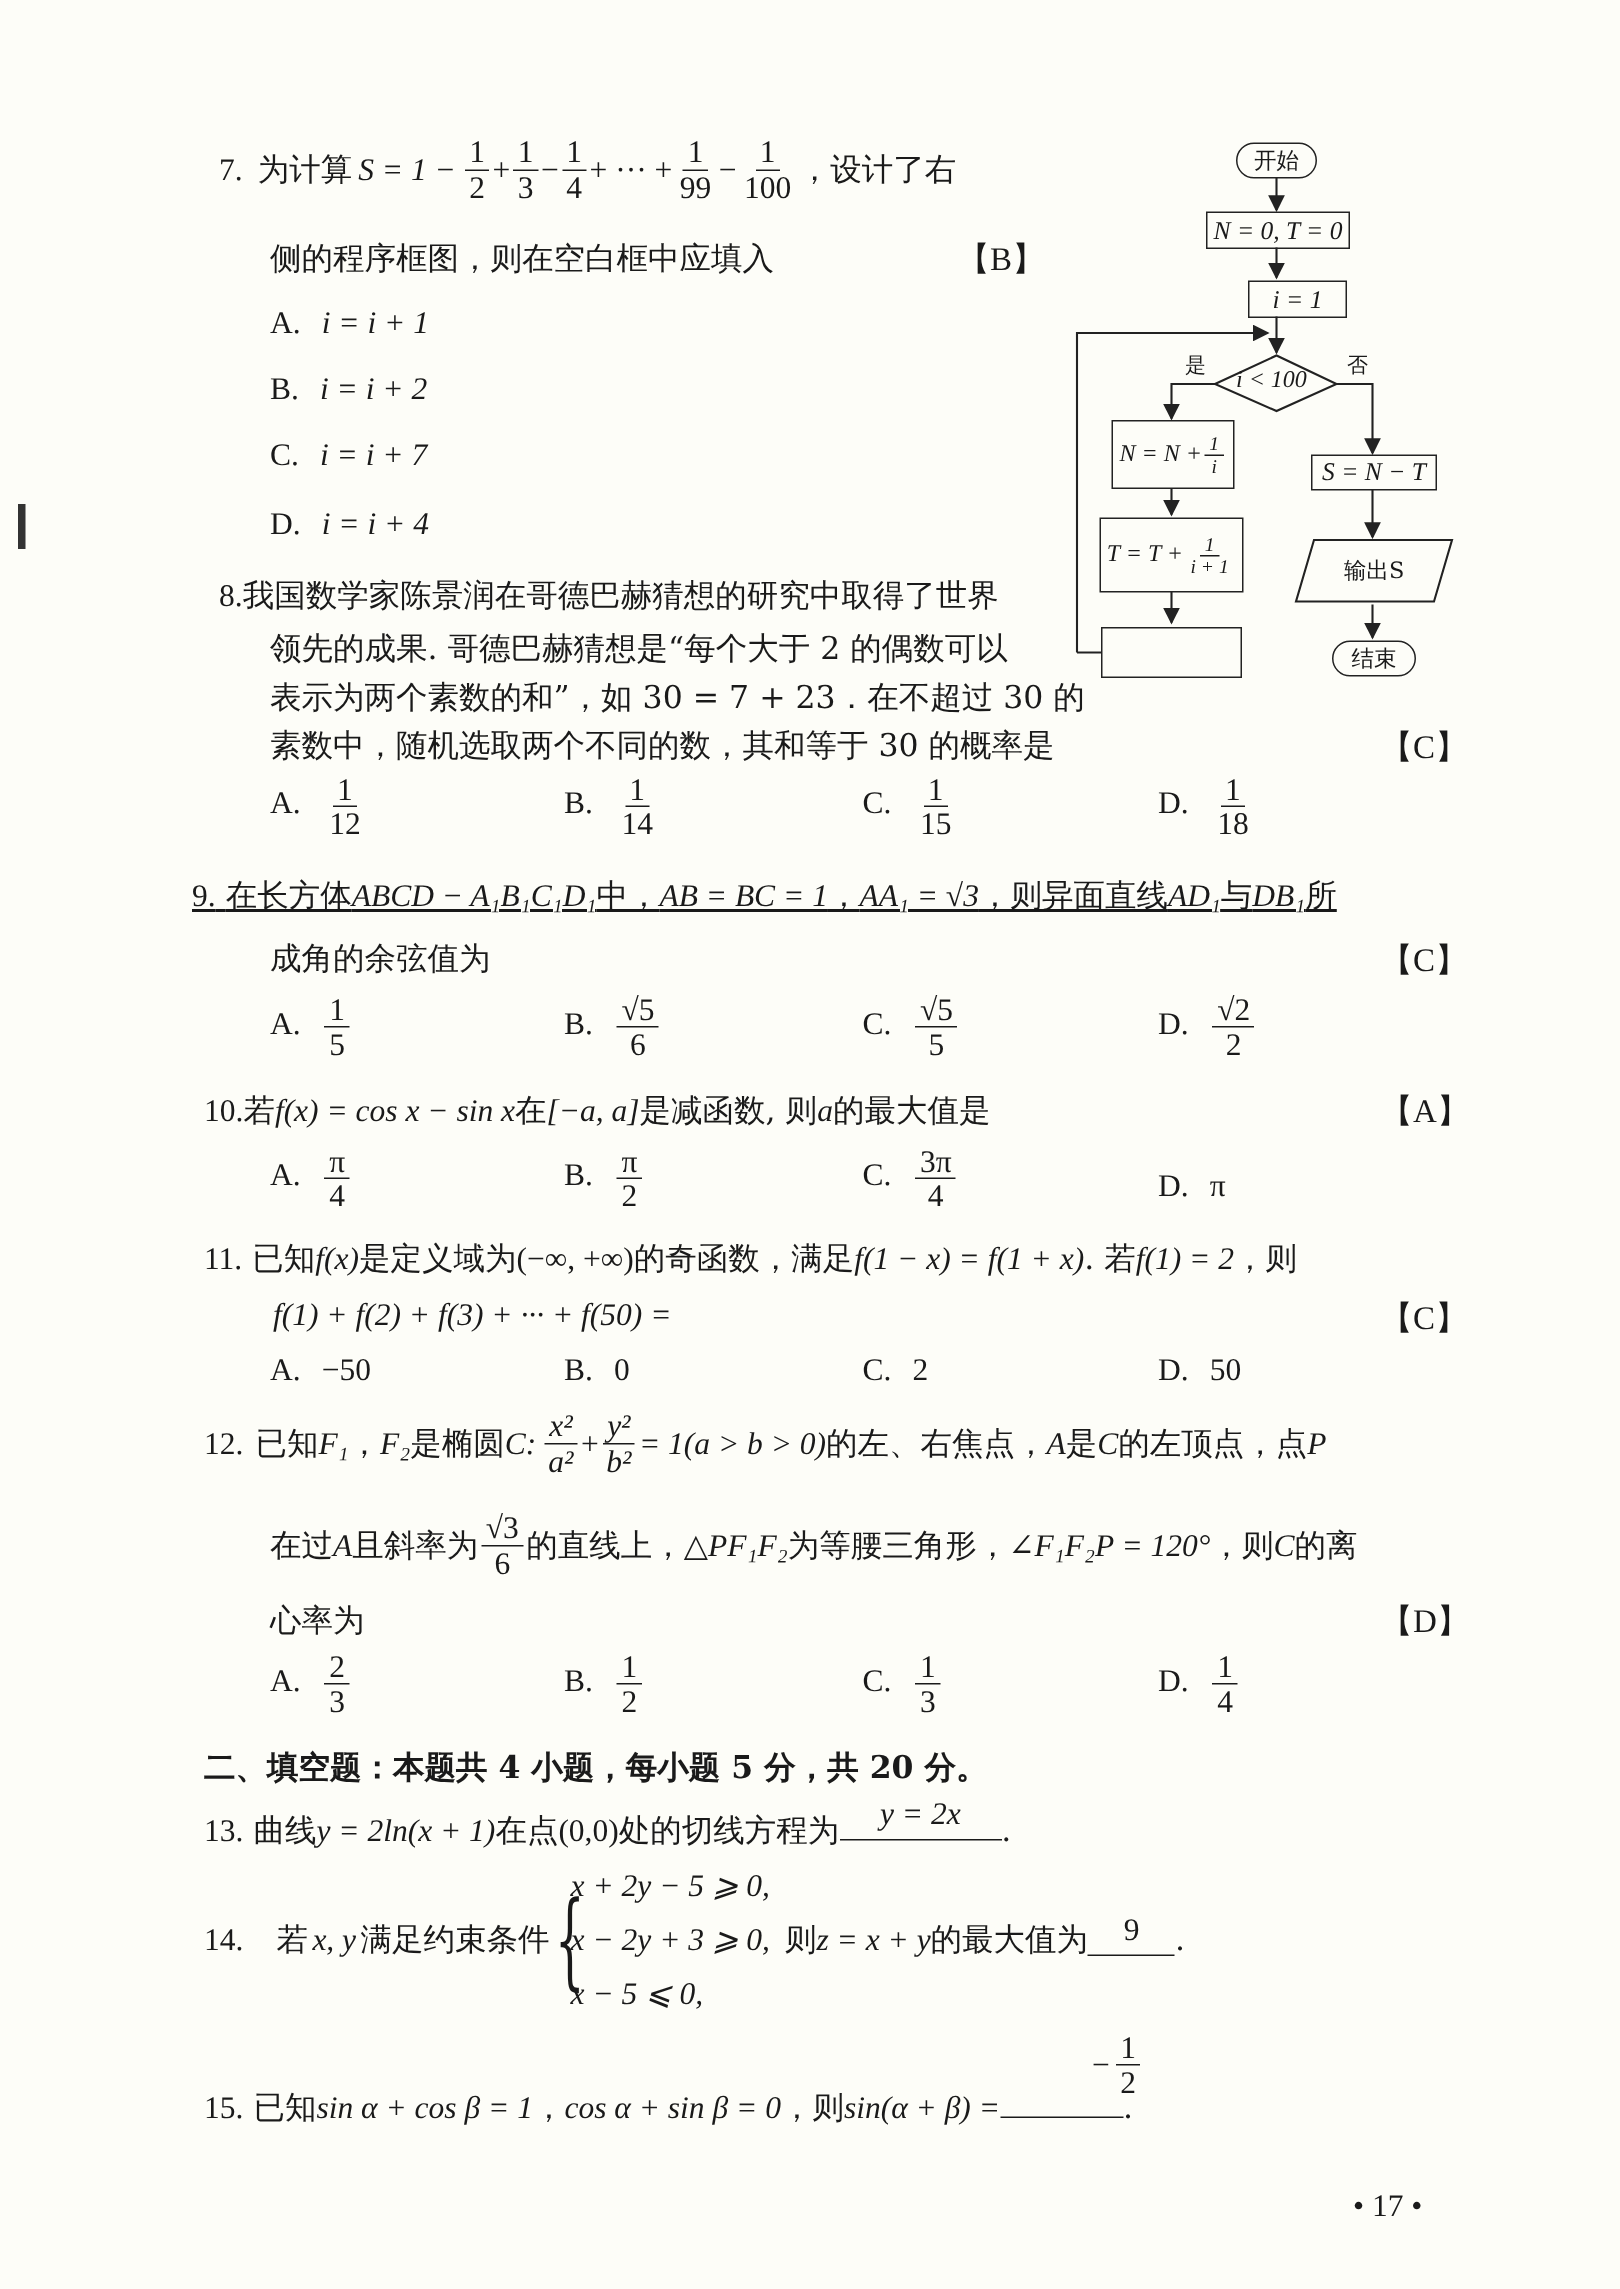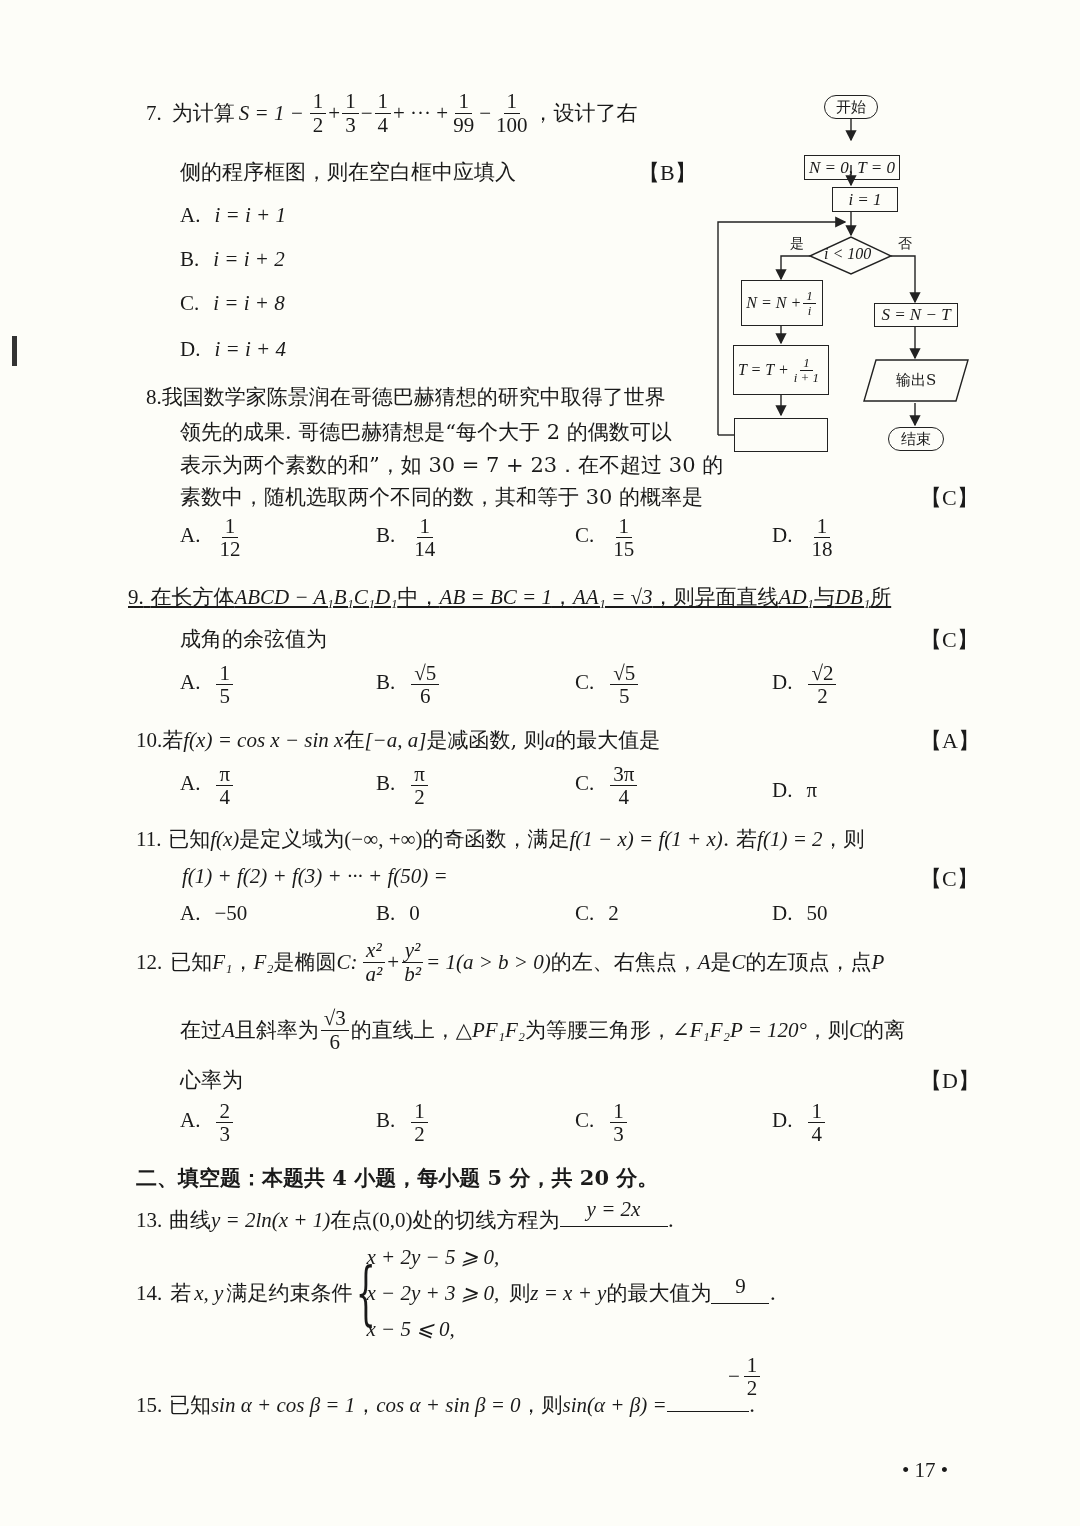--- a/index.html
+++ b/index.html
@@ -54,21 +54,21 @@
       <span class="n">1</span>
       <span class="d">100</span>
     </span>
   <span>，设计了右</span>
 </div>
 <div class="abs" style="left:180px;top:158px;">侧的程序框图，则在空白框中应填入</div>
 <div class="abs ans" style="left:638px;top:158px;">【B】</div>
 
 <div class="opt" style="left:180px;top:203px;"><span class="lbl">A.</span><span class="m">i = i + 1</span></div>
 <div class="opt" style="left:180px;top:247px;"><span class="lbl">B.</span><span class="m">i = i + 2</span></div>
-<div class="opt" style="left:180px;top:291px;"><span class="lbl">C.</span><span class="m">i = i + 8</span></div>
+<div class="opt" style="left:180px;top:291px;"><span class="lbl">C.</span><span class="m">i = i + 7</span></div>
 <div class="opt" style="left:180px;top:337px;"><span class="lbl">D.</span><span class="m">i = i + 4</span></div>
 
 <div style="position:absolute;left:700px;top:85px;width:280px;height:380px;">
   <svg width="280" height="380" style="position:absolute;left:0;top:0;">
     <defs>
         <marker id="ar" markerWidth="8" markerHeight="8" refX="7" refY="4" orient="auto">
           <path d="M0,0 L8,4 L0,8 z" fill="#222"></path>
         </marker>
       </defs>
     <g stroke="#222" stroke-width="1.4" fill="none">
@@ -81,21 +81,21 @@
       <line x1="81" y1="241" x2="81" y2="258" marker-end="url(#ar)"></line>
       <line x1="81" y1="309" x2="81" y2="330" marker-end="url(#ar)"></line>
       <line x1="34" y1="350" x2="18" y2="350"></line>
       <line x1="215" y1="241" x2="215" y2="273" marker-end="url(#ar)"></line>
       <line x1="215" y1="318" x2="215" y2="340" marker-end="url(#ar)"></line>
       <polygon points="110,171 151,152 191,171 151,189" fill="#fdfdf8"></polygon>
       <polygon points="176,275 268,275 256,316 164,316" fill="#fdfdf8"></polygon>
     </g>
   </svg>
   <div class="fc-box" style="left:124px;top:10px;width:52px;height:22px;border-radius:12px;font-family:'DejaVu Sans',sans-serif;font-size:15px;">开始</div>
-  <div class="fc-box m" style="left:104px;top:70px;width:94px;height:23px;">N = 0, T = 0</div>
+  <div class="fc-box m" style="left:104px;top:56px;width:94px;height:23px;">N = 0, T = 0</div>
   <div class="fc-box m" style="left:118px;top:102px;width:64px;height:23px;margin-left:14px;">i = 1</div>
   <div class="abs m" style="left:124px;top:160px;font-size:16px;">i &lt; 100</div>
   <div class="abs" style="left:90px;top:150px;font-size:14px;">是</div>
   <div class="abs" style="left:198px;top:150px;font-size:14px;">否</div>
   <div class="fc-box" style="left:41px;top:195px;width:80px;height:44px;">
     <span class="m" style="font-size:16px;">N = N +</span>
     <span class="frac" style="font-size:13px;font-style:italic;">
         <span class="n">1</span>
         <span class="d">i</span>
       </span>
@@ -253,21 +253,21 @@
       <span class="d">4</span>
     </span></div>
 
 <div class="abs" style="left:136px;top:1164px;font-weight:bold;">二、填空题：本题共 4 小题，每小题 5 分，共 20 分。</div>
 
 <div class="abs" style="left:136px;top:1206px;">
   <span class="r">13.</span> <span>曲线</span><span class="m">y = 2ln(x + 1)</span><span>在点</span><span class="r">(0,0)</span><span>处的切线方程为</span><span class="blank" style="width:108px;height:20px;"><span class="m">y = 2x</span></span><span>.</span>
 </div>
 
 <div class="abs" style="left:136px;top:1240px;height:106px;display:flex;align-items:center;">
-  <span class="r" style="margin-right:8px;">14.</span>
+  <span class="r" style="margin-right:22px;">14.</span>
     <span>若</span>
     <span class="m" style="margin:0 3px;">x, y</span>
     <span>满足约束条件</span>
   <span style="font-size:70px;font-family:'DejaVu Serif',serif;line-height:1;transform:scaleX(0.45);display:inline-block;width:14px;">{</span>
   <span style="display:inline-flex;flex-direction:column;line-height:36px;margin-right:10px;">
     <span class="m">x + 2y − 5 ⩾ 0,</span>
     <span class="m">x − 2y + 3 ⩾ 0,</span>
     <span class="m">x − 5 ⩽ 0,</span>
   </span>
   <span>则</span>

